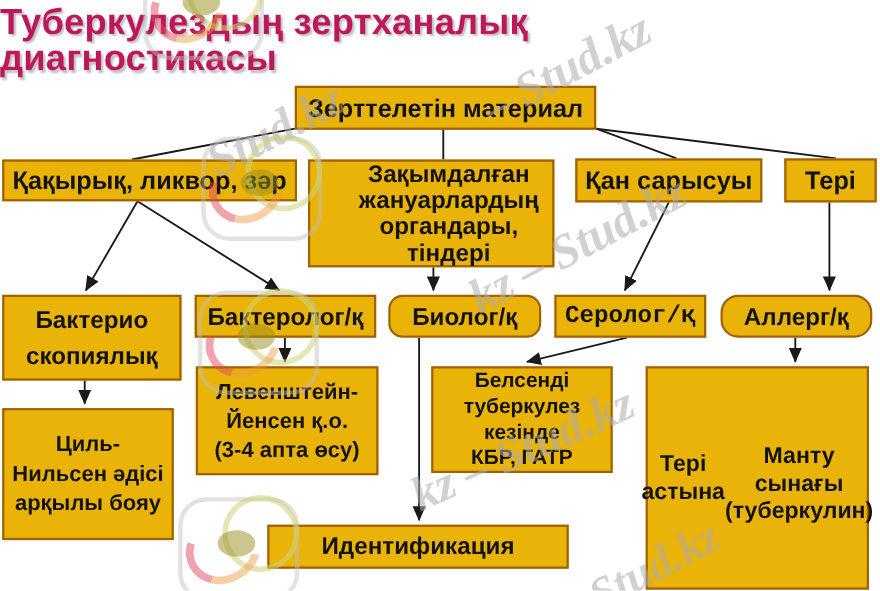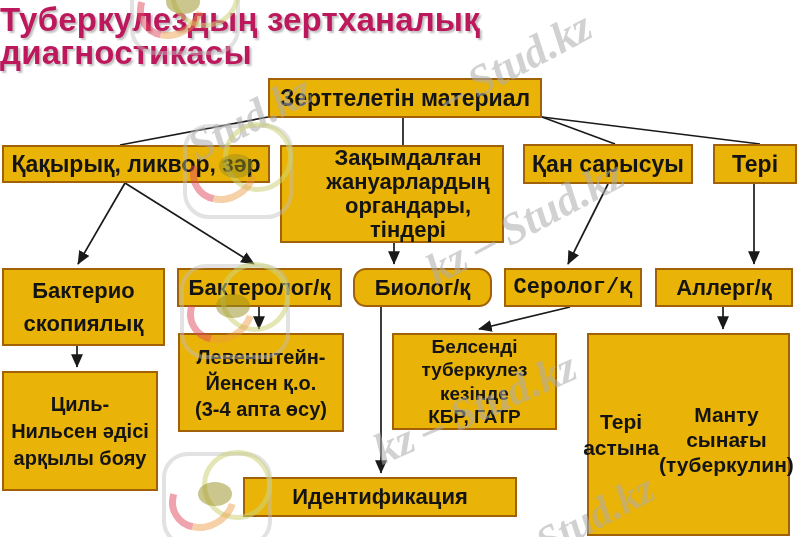--- a/index.html
+++ b/index.html
@@ -22,21 +22,21 @@
   }
   .b-material       {left:268px;top:78px; width:274px;height:40px;font-size:23px;}
   .b-sputum         {left:2px;  top:145px;width:268px;height:38px;font-size:23px;text-align:right;}
   .b-animals        {left:280px;top:145px;width:224px;height:98px;font-size:22px;line-height:1.1;padding-left:32px;}
   .b-serum          {left:523px;top:144px;width:170px;height:40px;font-size:23px;}
   .b-skin           {left:713px;top:144px;width:84px; height:40px;font-size:23px;}
   .b-bacterioscopic {left:2px;  top:268px;width:163px;height:78px;font-size:22px;line-height:1.5;}
   .b-bacteriological{left:177px;top:268px;width:165px;height:39px;font-size:22px;}
   .b-biological     {left:353px;top:268px;width:139px;height:39px;font-size:22px;border-radius:13px;}
   .b-serological    {left:504px;top:268px;width:138px;height:39px;font-size:22px;font-family:Liberation Mono, monospace;}
-  .b-allergic       {left:655px;top:268px;width:138px;height:39px;font-size:22px;}
+  .b-allergic       {left:655px;top:268px;width:138px;height:39px;font-size:22px;border-radius:16px;}
   .b-lowenstein     {left:178px;top:333px;width:166px;height:99px;font-size:20px;line-height:1.3;}
   .b-ziehl          {left:2px;  top:371px;width:156px;height:120px;font-size:20px;line-height:1.35;}
   .b-activetb       {left:392px;top:333px;width:165px;height:97px;font-size:19px;line-height:1.23;}
   .b-mantoux        {left:587px;top:333px;width:203px;height:203px;font-size:21px;line-height:1.2;
                      flex-direction:row;}
   .b-mantoux .p2{margin-top:10px;}
   .b-identification {left:243px;top:477px;width:274px;height:40px;font-size:22px;}
   
   .wires{position:absolute;left:0;top:0;z-index:1;}
   .wires line{stroke:#1a1a1a;stroke-width:1.7;}

